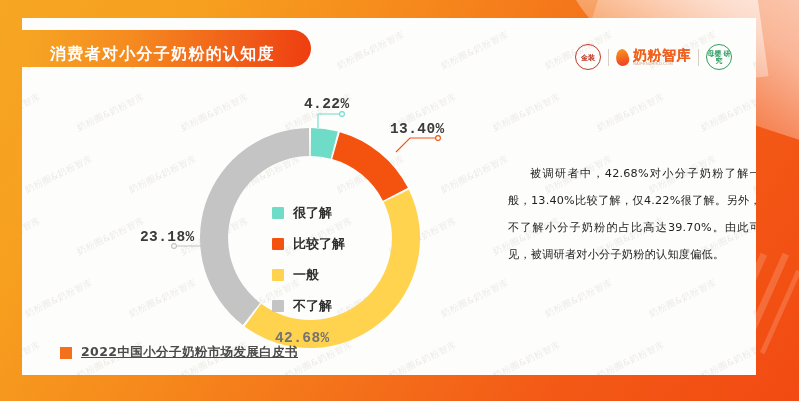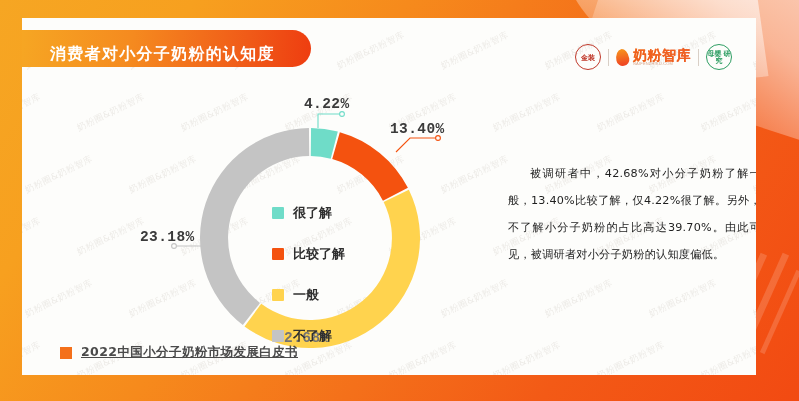--- a/index.html
+++ b/index.html
@@ -177,21 +177,21 @@
   #lbl-gray   { left: 118px; top: 211px; }
   #lbl-yellow { left: 253px; top: 312px; color: #737373; }
 
   
   .legend {
     position: absolute;
     left: 250px;
     top: 186px;
     display: flex;
     flex-direction: column;
-    gap: 23px;
+    gap: 13px;
   }
   .legend-row {
     display: flex;
     align-items: center;
     gap: 9px;
   }
   .legend-swatch {
     width: 12px; height: 12px;
     border-radius: 1px;
     flex: none;

